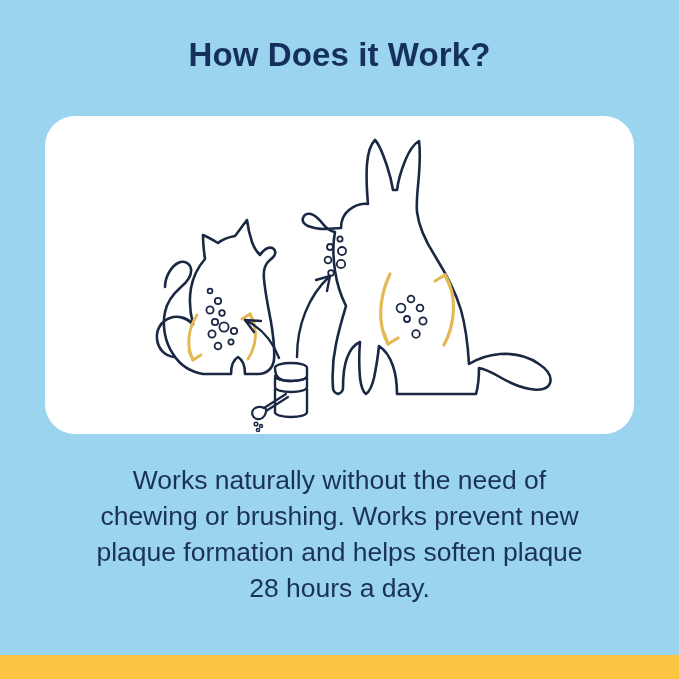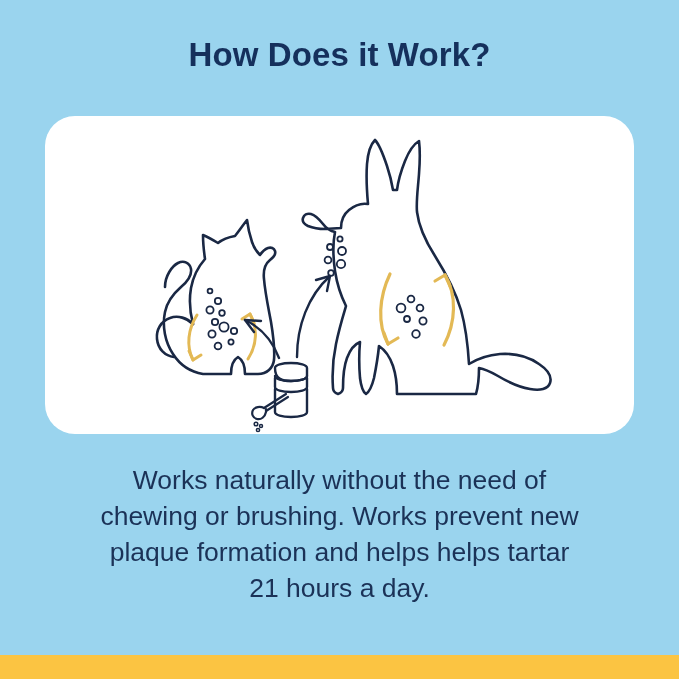--- a/index.html
+++ b/index.html
@@ -269,19 +269,19 @@
                  C252 210, 263 180, 285 160"></path>
         <path d="M285 160 l-3 15 M285 160 l-14 4"></path>
       </g>
 
     </svg>
   </div>
 
   <div id="body-copy">
     <span class="line">Works naturally without the need of</span>
     <span class="line">chewing or brushing. Works prevent new</span>
-    <span class="line">plaque formation and helps helps tartar</span>
-    <span class="line">21 hours a day.</span>
+    <span class="line">plaque formation and helps soften plaque</span>
+    <span class="line">28 hours a day.</span>
   </div>
 
   <div id="bottom-band"></div>
 
 </div>
 
 </body></html>

